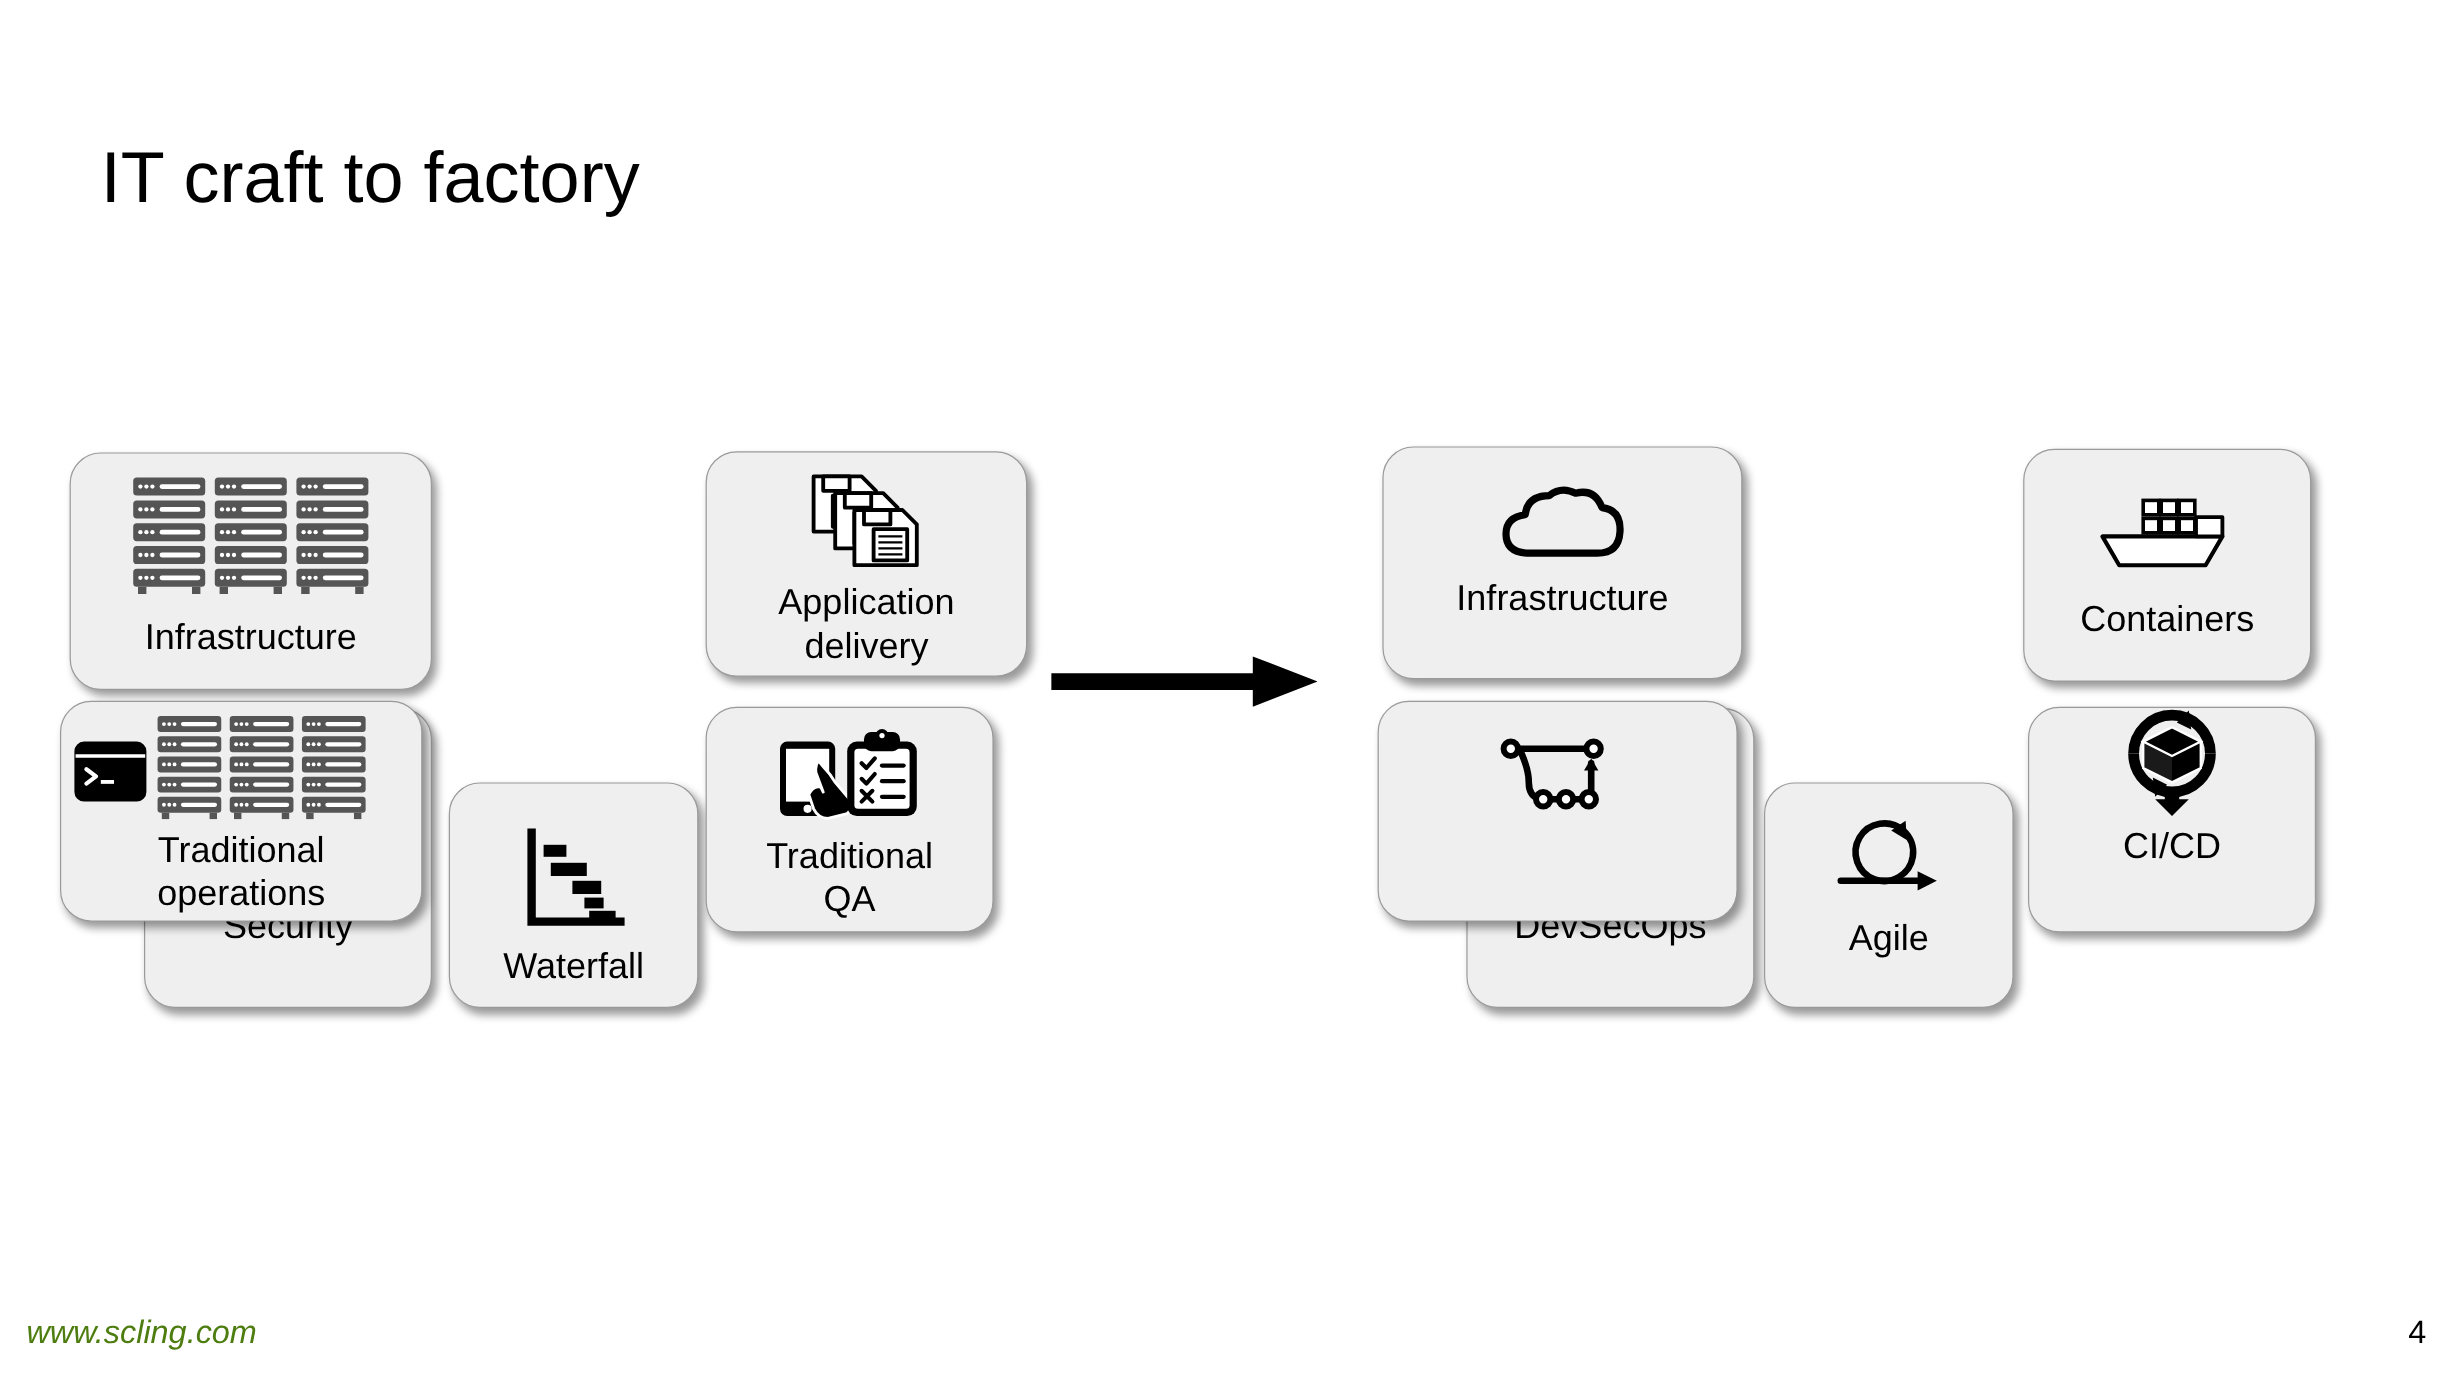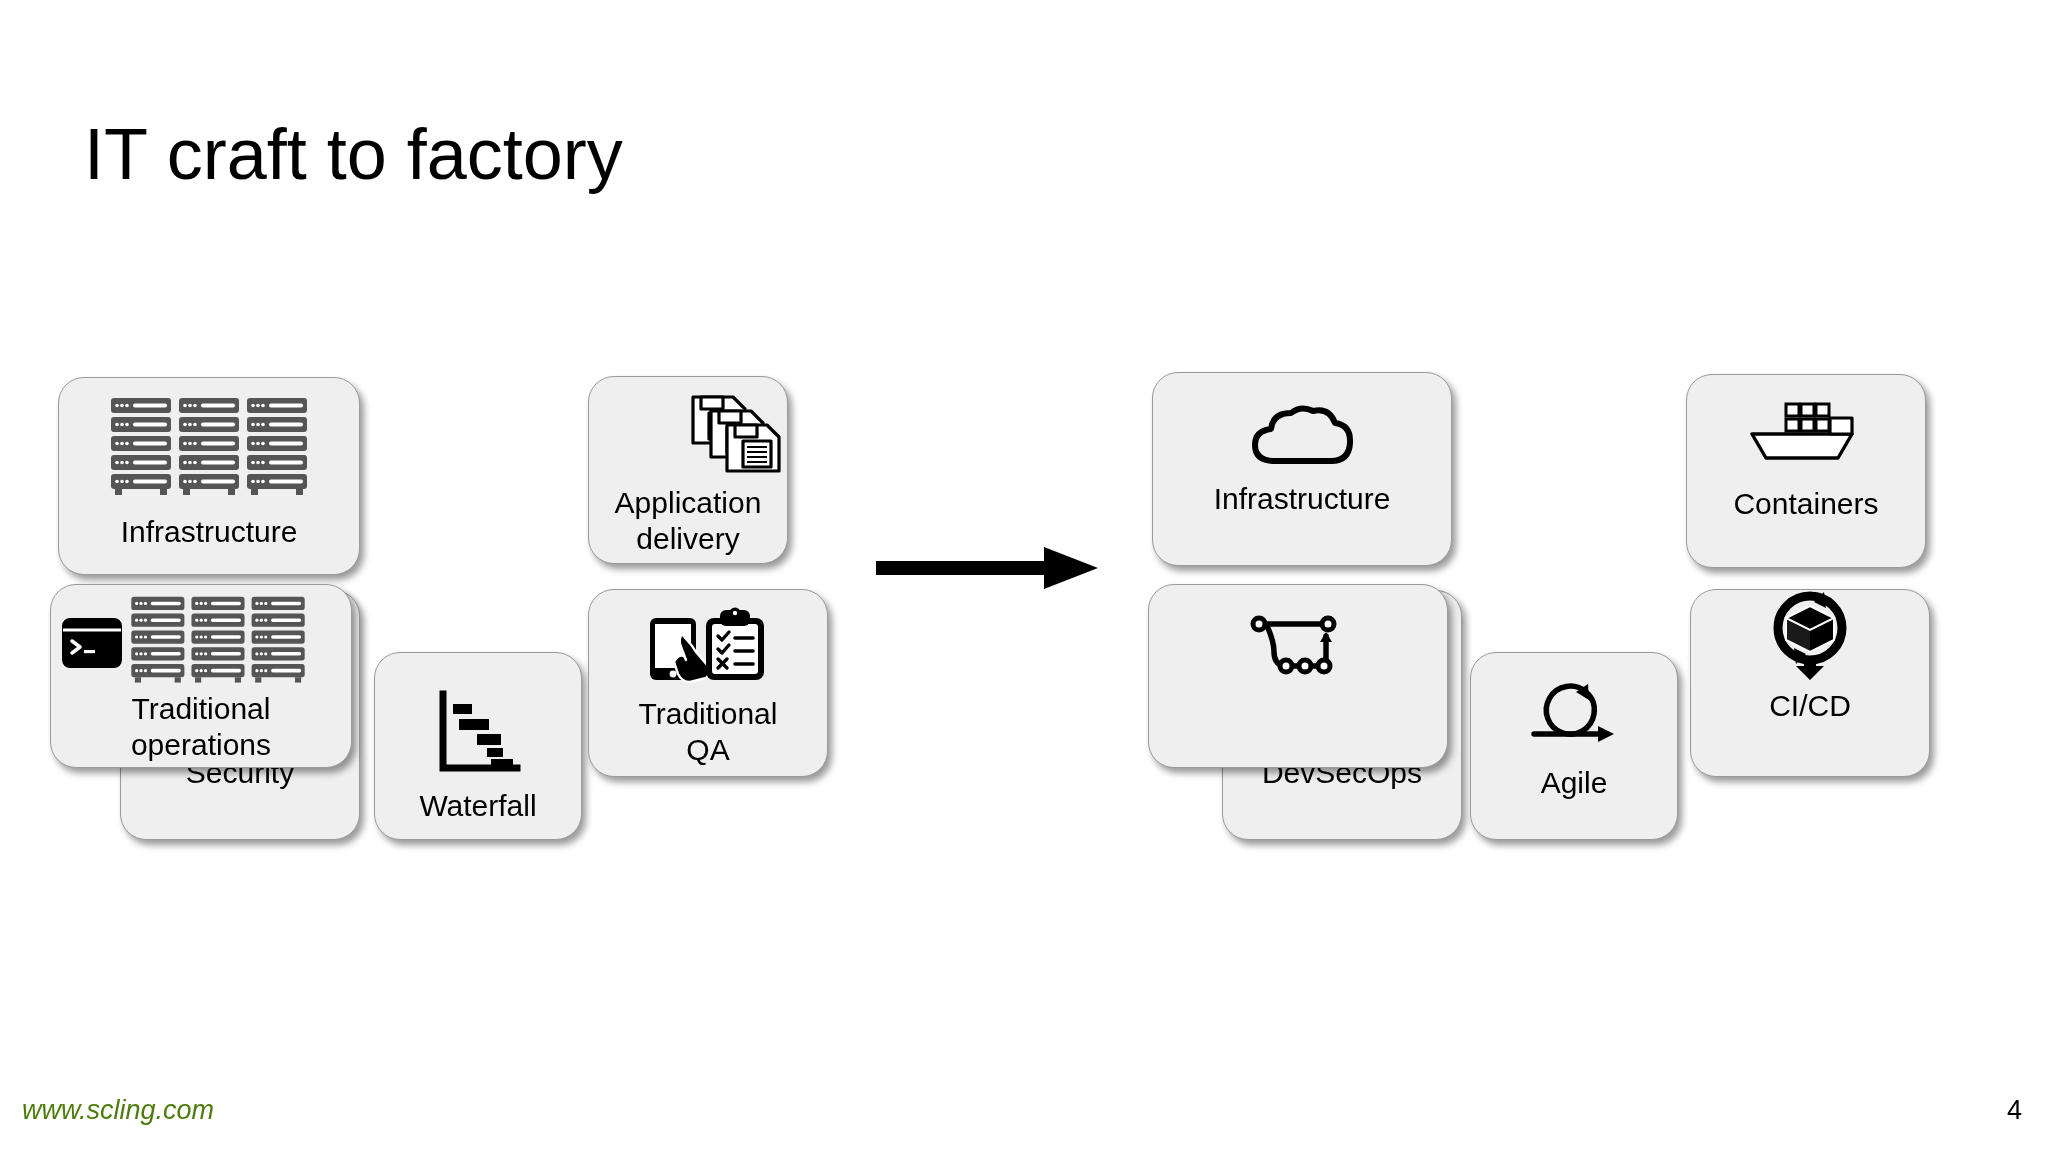--- a/index.html
+++ b/index.html
@@ -14,21 +14,21 @@
     overflow: hidden;
     font-family: "Liberation Sans", sans-serif;
     color: #000000;
   }
 
   
   .slide-title {
     position: absolute;
     left: 84px;
     top: 113px;
-    font-size: 72px;
+    font-size: 60px;
     font-weight: 400;
     letter-spacing: 0px;
     color: #000000;
     white-space: nowrap;
   }
 
   
   .card {
     position: absolute;
     box-sizing: border-box;
@@ -66,21 +66,21 @@
   #card-traditional-ops { left: 50px; top: 584px; width: 302px; height: 184px; padding-top: 10px; z-index: 5; }
   #card-traditional-ops .card-icon { height: 92px; position: relative; width: 100%; }
   #card-traditional-ops .card-label { margin-top: 4px; }
 
   
   #card-waterfall { left: 374px; top: 652px; width: 208px; height: 188px; padding-top: 37px; z-index: 4; }
   #card-waterfall .card-icon { height: 88px; }
   #card-waterfall .card-label { margin-top: 10px; }
 
   
-  #card-app-delivery { left: 588px; top: 376px; width: 200px; height: 188px; padding-top: 14px; z-index: 4; align-items: flex-end; }
+  #card-app-delivery { left: 588px; top: 376px; width: 268px; height: 188px; padding-top: 14px; z-index: 4; }
   #card-app-delivery .card-icon { height: 88px; }
   #card-app-delivery .card-label { margin-top: 6px; }
 
   #card-traditional-qa { left: 588px; top: 589px; width: 240px; height: 188px; padding-top: 14px; z-index: 4; }
   #card-traditional-qa .card-icon { height: 86px; }
   #card-traditional-qa .card-label { margin-top: 6px; }
 
   
   #card-iac { left: 1152px; top: 372px; width: 300px; height: 194px; padding-top: 22px; z-index: 4; }
   #card-iac .card-icon { height: 74px; }
@@ -91,21 +91,21 @@
   #card-devops { left: 1148px; top: 584px; width: 300px; height: 184px; padding-top: 22px; z-index: 5; }
   #card-devops .card-icon { height: 80px; }
   #card-devops .card-label { margin-top: 12px; }
 
   
   #card-agile { left: 1470px; top: 652px; width: 208px; height: 188px; padding-top: 22px; z-index: 4; align-items: center; }
   #card-agile .card-icon { height: 80px; }
   #card-agile .card-label { margin-top: 10px; }
 
   
-  #card-containers { left: 1686px; top: 374px; width: 240px; height: 194px; padding-top: 17px; z-index: 4; }
+  #card-containers { left: 1686px; top: 374px; width: 240px; height: 194px; padding-top: 30px; z-index: 4; }
   #card-containers .card-icon { height: 76px; }
   #card-containers .card-label { margin-top: 18px; }
 
   #card-cicd { left: 1690px; top: 589px; width: 240px; height: 188px; z-index: 4; }
   #card-cicd .card-icon { height: 90px; }
   #card-cicd .card-label { margin-top: 8px; }
 
   
   #transition-arrow {
     position: absolute;

